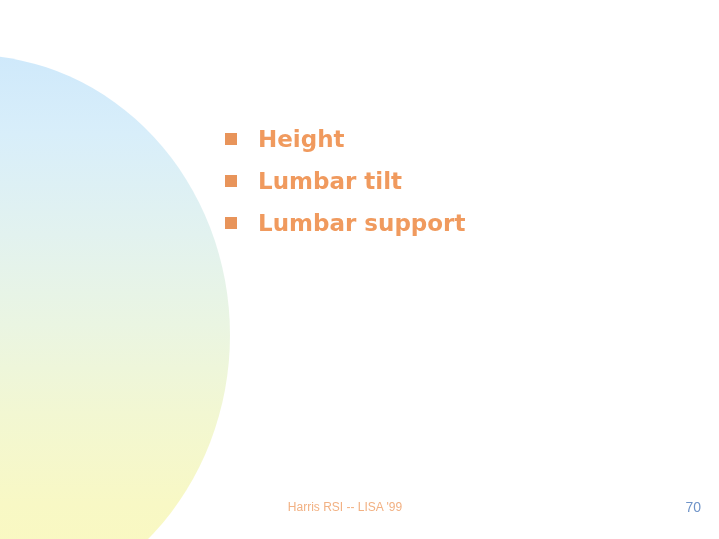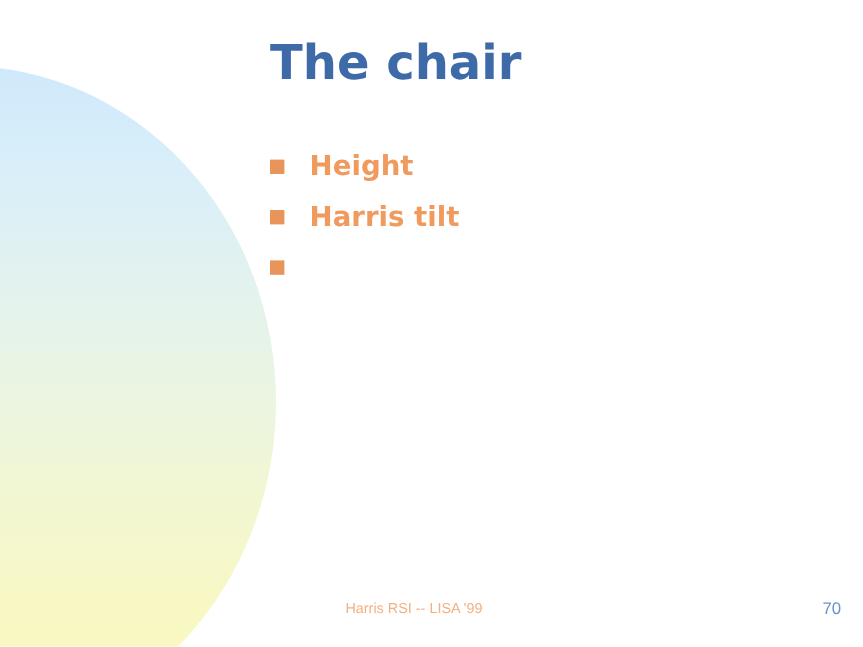--- a/index.html
+++ b/index.html
@@ -95,36 +95,36 @@
     text-align: center;
   }
 </style>
 </head>
 <body>
 
 <div class="slide">
 
   <div class="bg-swoosh"></div>
 
-  <div class="title">The chair</div>
 
   <div class="bullets">
 
     <div class="bullet-row">
       <span class="bullet-marker"></span>
       <span class="bullet-text">Height</span>
     </div>
 
     <div class="bullet-row">
       <span class="bullet-marker"></span>
-      <span class="bullet-text">Harris tilt</span>
+      <span class="bullet-text">Lumbar tilt</span>
     </div>
 
     <div class="bullet-row">
       <span class="bullet-marker"></span>
+      <span class="bullet-text">Lumbar support</span>
     </div>
 
 
   </div>
 
   <div class="footer-center">Harris RSI -- LISA '99</div>
   <div class="footer-page">70</div>
 
 </div>
 

